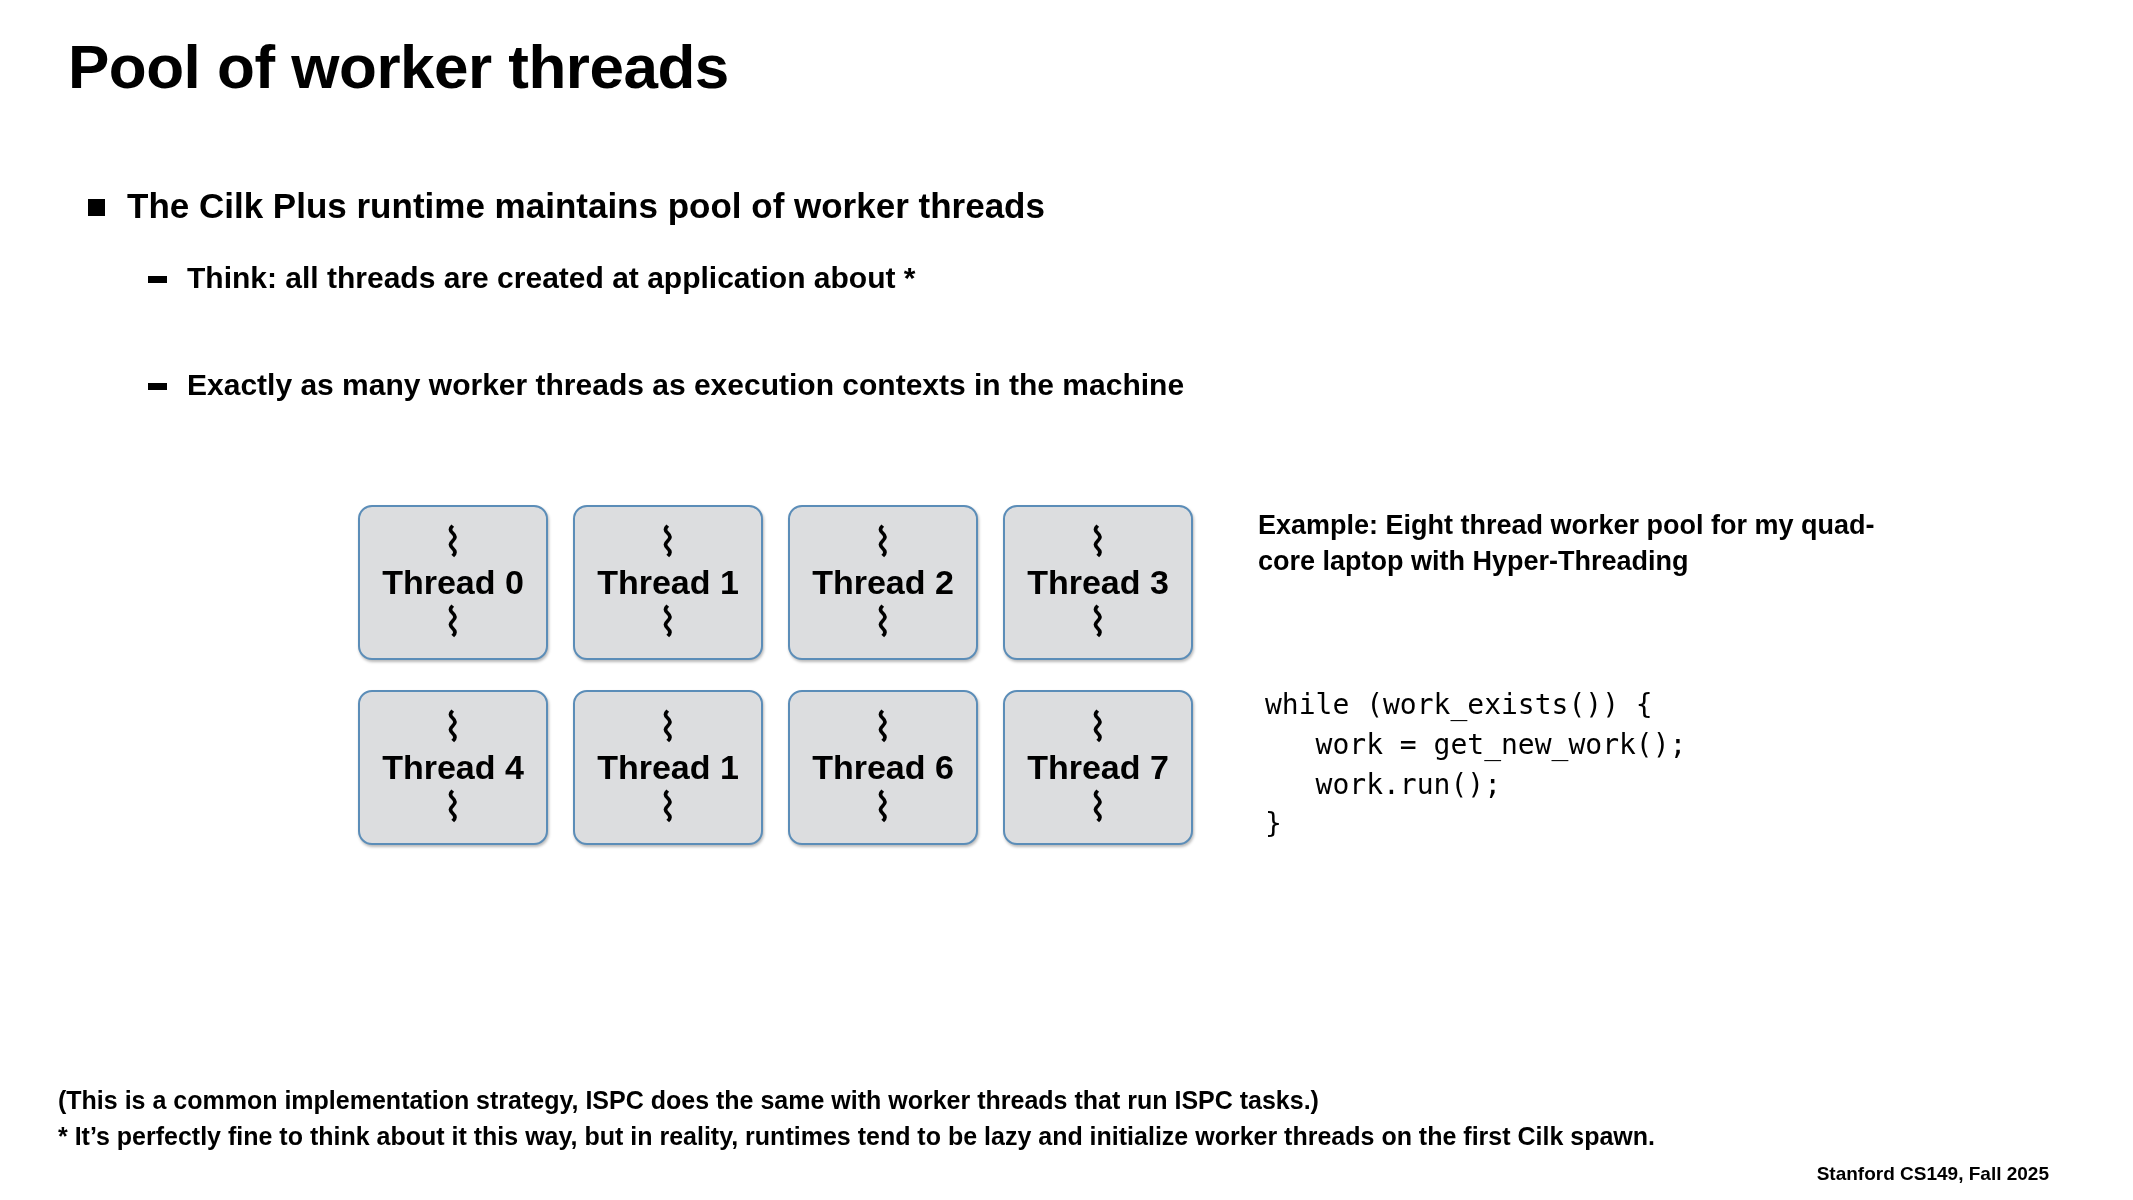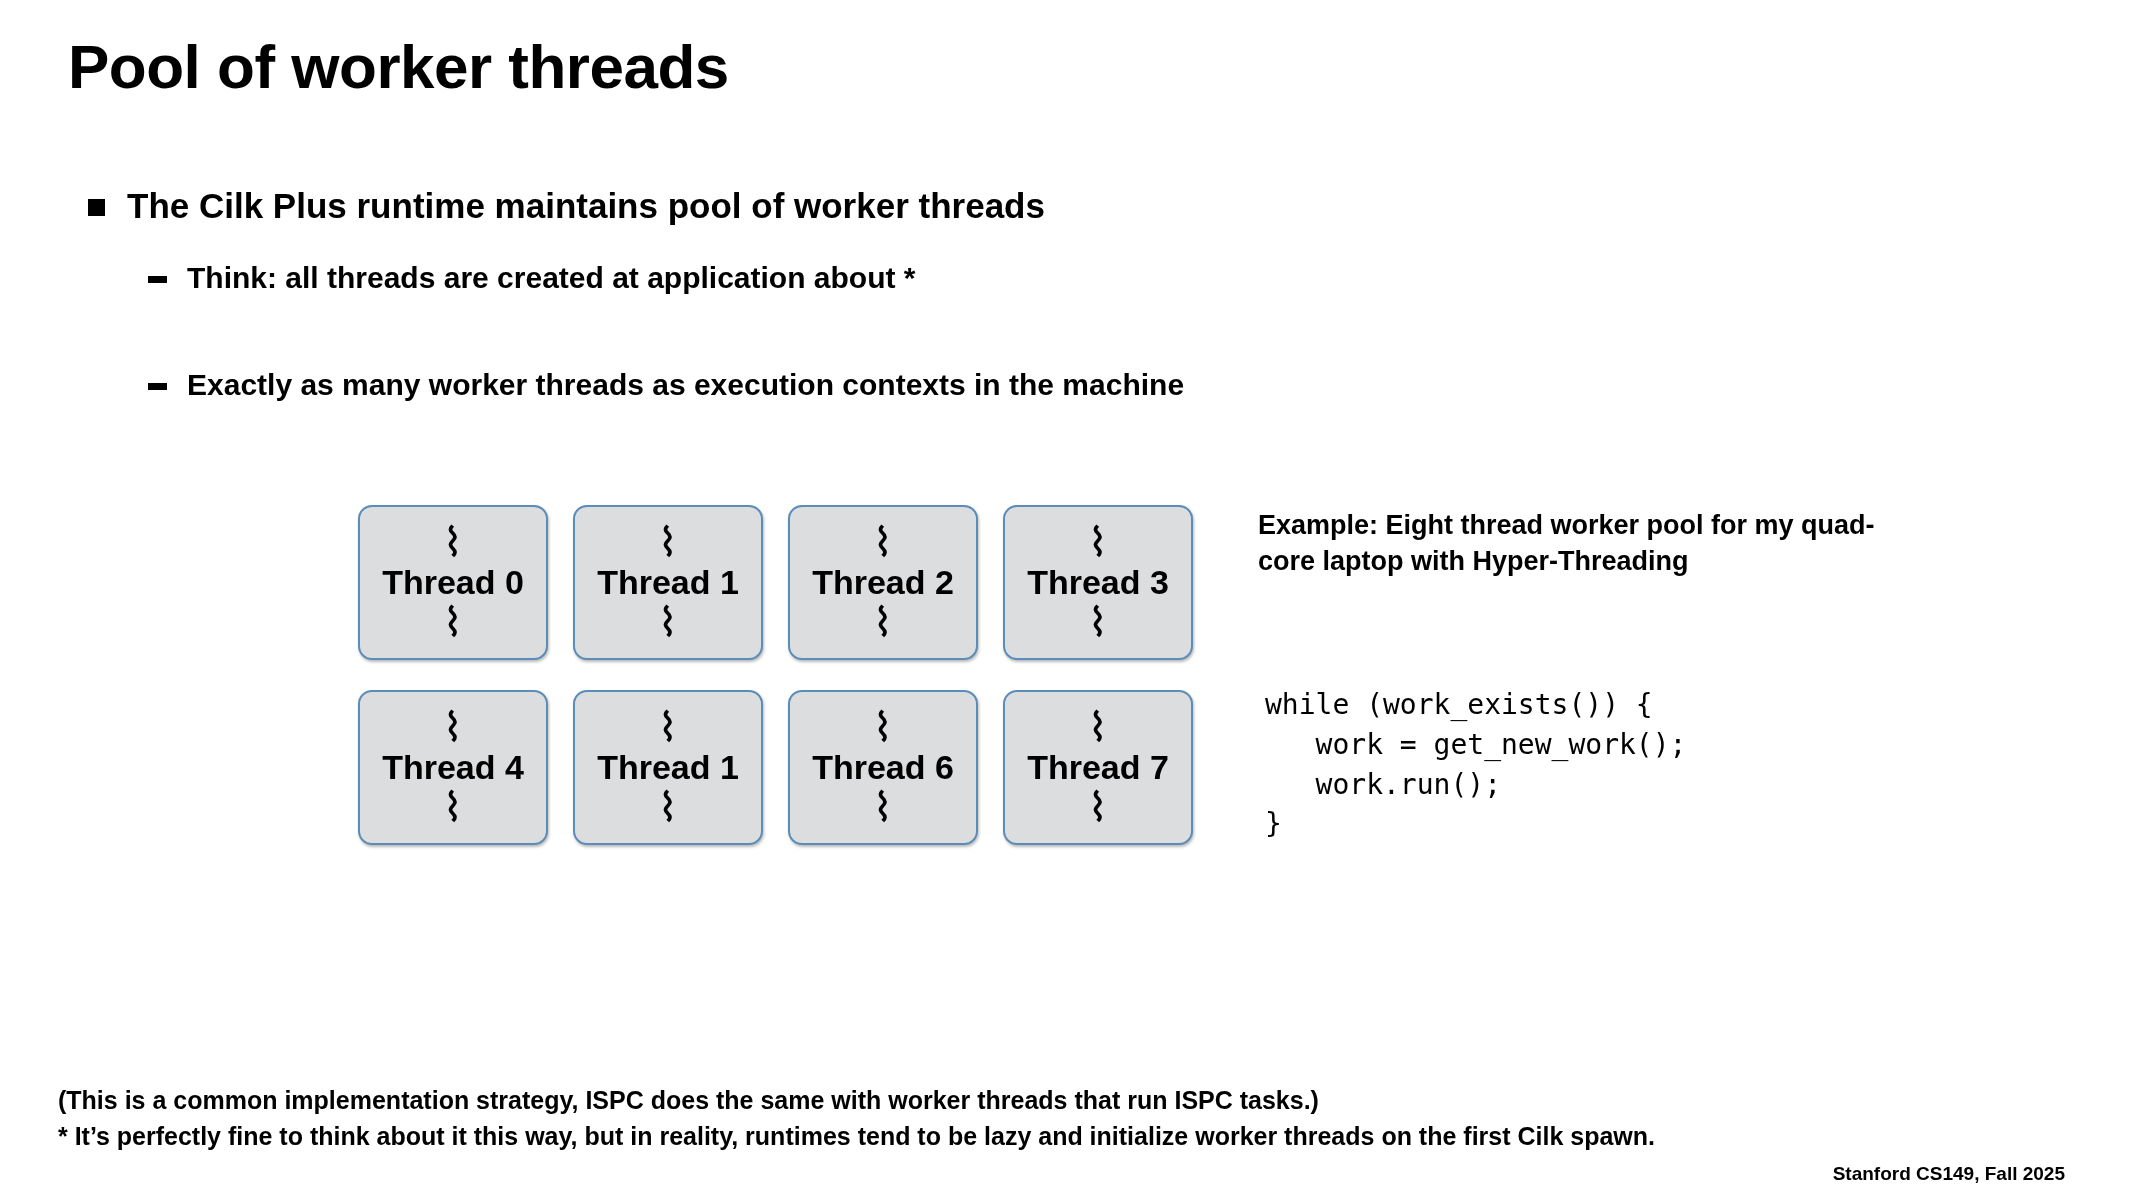--- a/index.html
+++ b/index.html
@@ -134,21 +134,21 @@
     position: absolute;
     left: 58px;
     top: 1082px;
     font-size: 25px;
     font-weight: bold;
     line-height: 1.45;
     width: 2000px;
   }
   #slide-footer {
     position: absolute;
-    right: 68px;
+    right: 84px;
     top: 1163px;
     font-size: 19px;
     font-weight: bold;
   }
 </style>
 </head>
 <body>
 
 <div class="slide">
 

